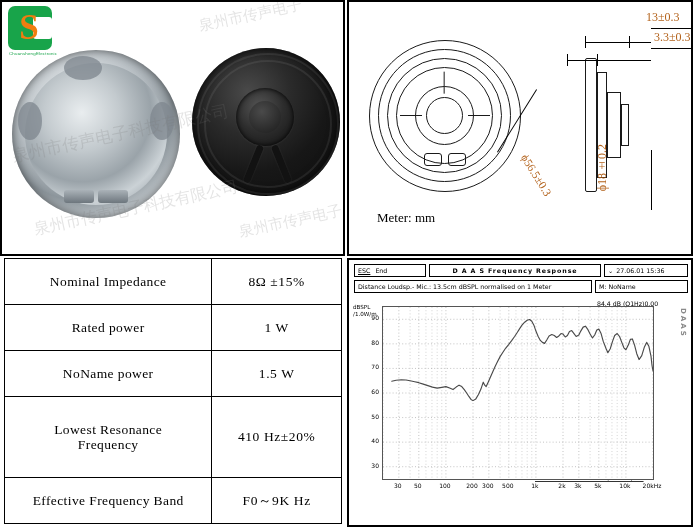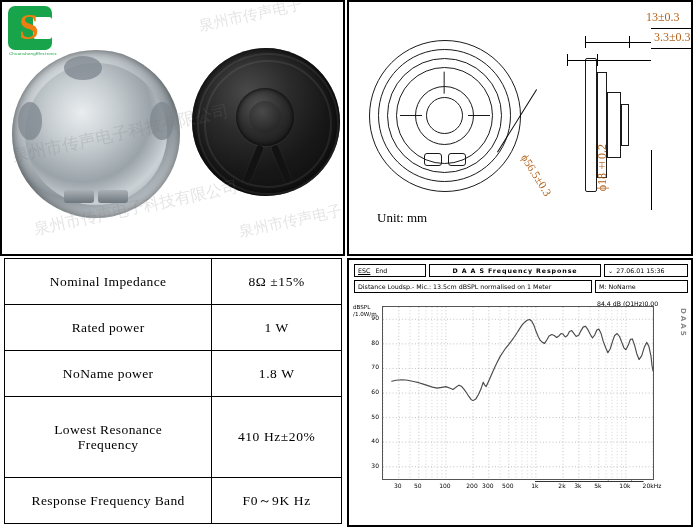--- a/index.html
+++ b/index.html
@@ -148,21 +148,21 @@
       <div class="fv-spoke" style="left:74px;top:30px;width:22px;transform:rotate(90deg);"></div>
       <div class="fv-spoke" style="left:30px;top:74px;width:22px;"></div>
       <div class="fv-spoke" style="left:98px;top:74px;width:22px;"></div>
       <div class="fv-ring" style="left:54px;top:112px;width:18px;height:13px;border-radius:3px;"></div>
       <div class="fv-ring" style="left:78px;top:112px;width:18px;height:13px;border-radius:3px;"></div>
     </div>
 
     <div class="diag-dim" style="left:180px;top:150px;">ϕ56.5±0.3</div>
     <div class="dwg-line" style="left:148px;top:150px;width:74px;height:1px;transform:rotate(-58deg);transform-origin:0 0;"></div>
 
-    <div class="unit">Unit: mm</div>
+    <div class="unit">Meter: mm</div>
 
     <div id="side-view">
       <div class="sv-body" style="left:0px;top:0px;width:12px;height:134px;border-radius:2px;"></div>
       <div class="sv-body" style="left:12px;top:14px;width:10px;height:106px;"></div>
       <div class="sv-body" style="left:22px;top:34px;width:14px;height:66px;"></div>
       <div class="sv-body" style="left:36px;top:46px;width:8px;height:42px;"></div>
     </div>
 
     <div class="dwg-line" style="left:236px;top:40px;width:66px;height:1px;"></div>
     <div class="dwg-line" style="left:236px;top:34px;width:1px;height:12px;"></div>
@@ -185,28 +185,28 @@
       <tr>
         <td class="k">Nominal Impedance</td>
         <td class="v">8Ω ±15%</td>
       </tr>
       <tr>
         <td class="k">Rated power</td>
         <td class="v">1 W</td>
       </tr>
       <tr>
         <td class="k">NoName power</td>
-        <td class="v">1.8 W</td>
+        <td class="v">1.5 W</td>
       </tr>
       <tr>
         <td class="k">Lowest Resonance<br>Frequency</td>
         <td class="v">410 Hz±20%</td>
       </tr>
       <tr>
-        <td class="k">Response Frequency Band</td>
+        <td class="k">Effective Frequency Band</td>
         <td class="v">F0～9K Hz</td>
       </tr>
     </tbody>
   </table>
 
   <div class="panel" id="daas">
 
     <div class="d-box" style="left:5px;top:4px;width:72px;height:13px;">
       <span class="underl">ESC</span>
       <span style="margin-left:5px;">End</span>

